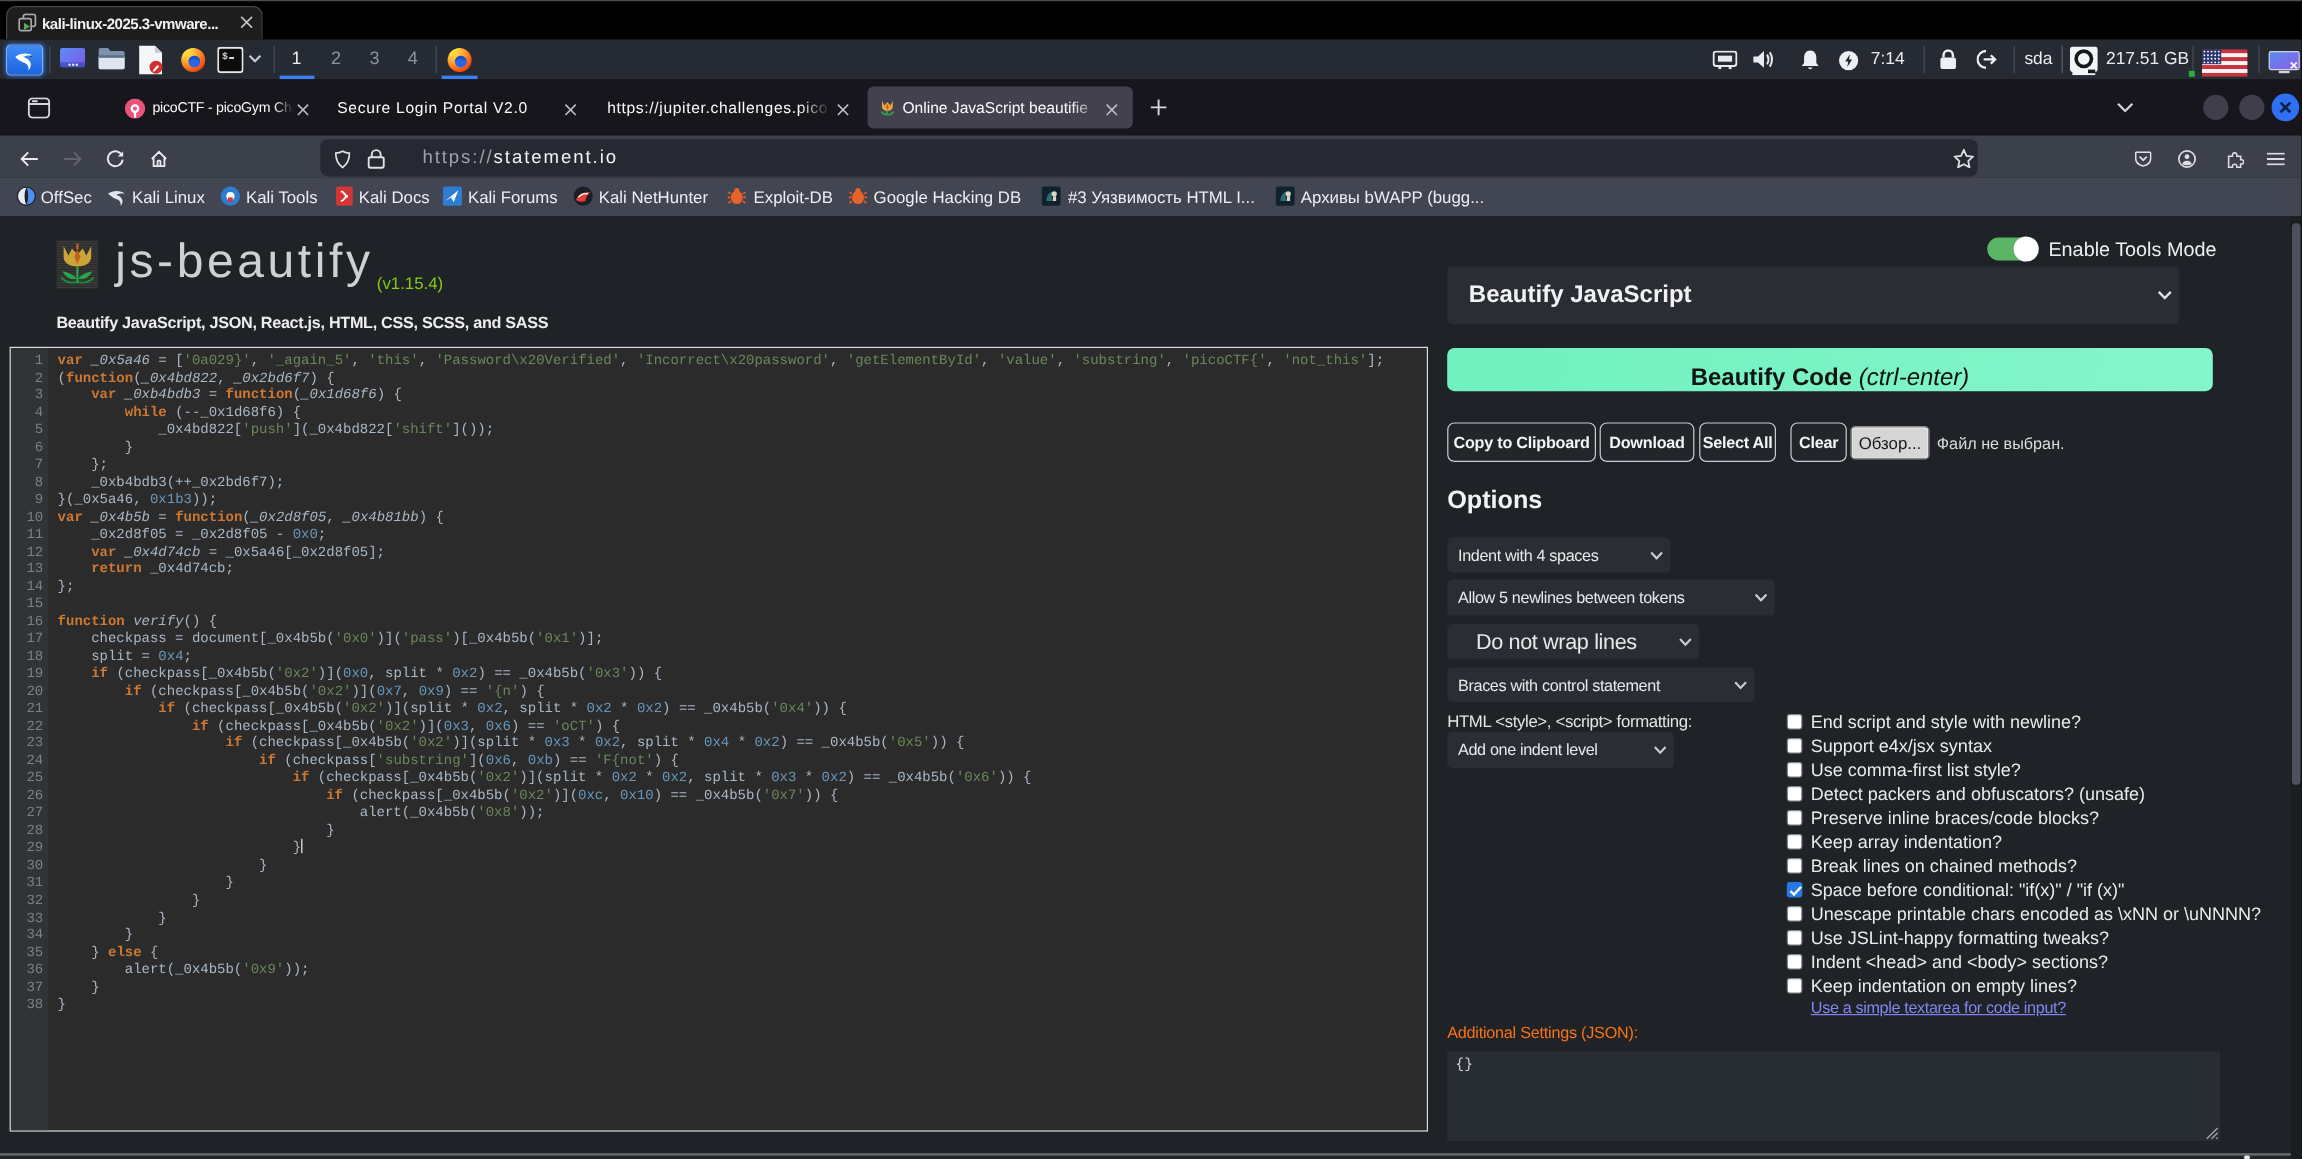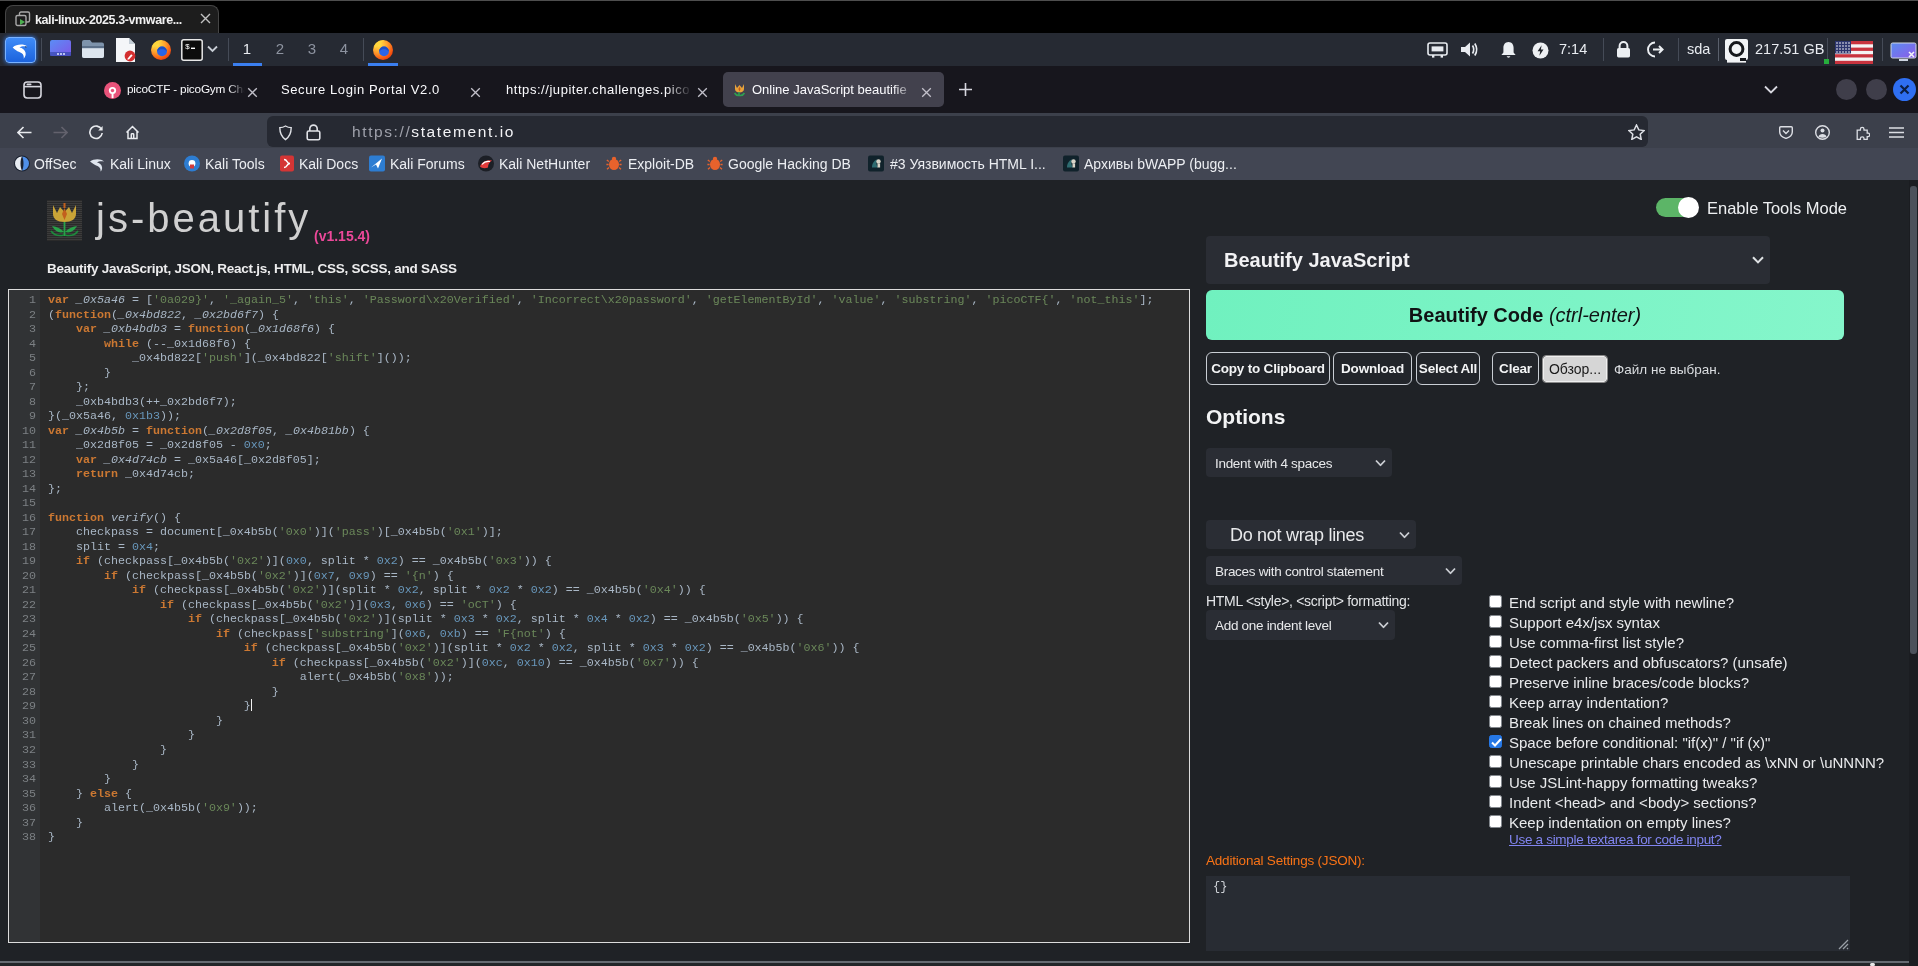--- a/index.html
+++ b/index.html
@@ -25,31 +25,31 @@
 .tabx{position:absolute;top:12px;width:11px;height:11px}
 #atab{left:723px;top:72px;width:221px;height:35px;background:#42414d;border-radius:5px}
 #ffNav{left:0;top:113px;width:1918px;height:35px;background:#3c404b}
 #urlbox{left:267px;top:116px;width:1381px;height:31px;background:#262932;border-radius:6px}
 #urltxt{left:352px;top:123px;font-size:15.5px;letter-spacing:1.6px;color:#9fa1ab}
 #urltxt b{color:#f3f3f6;font-weight:400}
 #ffBm{left:0;top:148px;width:1918px;height:32px;background:#424653}
 .bmi{top:164px;font-size:14px;color:#eceef2;white-space:nowrap;transform:translateY(-50%)}
 
 #title{left:96px;top:196px;font-size:40px;color:#d0d0d0;letter-spacing:3px}
-#ver{left:314px;top:228px;font-size:14px;font-weight:bold;color:#ec4899}
+#ver{left:314px;top:228px;font-size:14px;font-weight:normal;color:#84cc16}
 #subt{left:47px;top:261px;font-size:13.5px;font-weight:bold;color:#ededee;letter-spacing:-.25px}
 #dmlbl{left:1707px;top:199px;font-size:16.5px;color:#eef0f2}
 #toggle{left:1656px;top:198px;width:42px;height:19px;background:#5cb567;border-radius:10px}
 #toggle .kn{position:absolute;right:-1px;top:-1px;width:21px;height:21px;background:#fff;border-radius:50%}
 .sel{background:#2a2d34;border-radius:4px;color:#e8e9eb}
 .sel .lb{position:absolute;left:13px;top:50%;transform:translateY(-50%);white-space:nowrap}
 .sel svg{position:absolute;right:6px;top:50%;transform:translateY(-50%)}
-#bsel{left:1206px;top:236px;width:564px;height:48px}
+#bsel{left:1206px;top:222px;width:610px;height:48px}
 #bsel .lb{left:18px;font-size:20px;font-weight:bold;color:#f2f2f4}
-#bbtn{left:1206px;top:290px;width:638px;height:50px;background:linear-gradient(100deg,#70f1bf,#85f6cb);border-radius:6px;text-align:center;line-height:50px;font-size:20px;color:#101314}
+#bbtn{left:1206px;top:290px;width:638px;height:36px;background:linear-gradient(100deg,#70f1bf,#85f6cb);border-radius:6px;text-align:center;line-height:50px;font-size:20px;color:#101314}
 #bbtn b{font-weight:bold}
 #bbtn i{font-style:italic}
 .btn{top:352px;height:33px;background:#22252a;border:1px solid #c9ced4;border-radius:6px;color:#f3f4f5;font-size:13.5px;letter-spacing:-.2px;font-weight:bold;text-align:center;line-height:31px;white-space:nowrap}
 #obz{left:1543px;top:356px;width:64px;height:26px;background:#d6d6d6;border:1px solid #efefef;outline:1px solid #8a8a8a;border-radius:3px;color:#1a1a1a;font-size:14px;text-align:center;line-height:24px}
 #nofile{left:1614px;top:362px;font-size:13.5px;color:#dadde0}
 #opts{left:1206px;top:405px;font-size:21px;font-weight:bold;color:#f2f3f4}
 .olbl{font-size:14px;letter-spacing:-.3px;color:#e3e5e7}
 .cb{width:13px;height:13px;background:#fff;border:1px solid #82878d;border-radius:2.5px}
 .cb.on{background:#2678e6;border-color:#2678e6}
 .cb.on svg{position:absolute;left:1px;top:2px}
@@ -494,20 +494,26 @@
 <div class="a btn" style="left:1492px;width:47px">Clear</div>
 <div id="obz" class="a">Обзор...</div>
 <div id="nofile" class="a">Файл не выбран.</div>
 <div id="opts" class="a">Options</div>
 <div class="a sel" style="left:1206px;top:448px;width:186px;height:29px">
       <span class="lb" style="font-size:13.5px;letter-spacing:-.3px;left:9px">Indent with 4 spaces</span>
       <svg width="11" height="7" viewBox="0 0 11 7">
         <path d="M1 1 L5.5 5.8 L10 1" stroke="#c9ccd1" stroke-width="1.8" fill="none"></path>
       </svg>
     </div>
+<div class="a sel" style="left:1206px;top:483px;width:273px;height:30px">
+      <span class="lb" style="font-size:13.5px;letter-spacing:-.3px;left:9px">Allow 5 newlines between tokens</span>
+      <svg width="11" height="7" viewBox="0 0 11 7">
+        <path d="M1 1 L5.5 5.8 L10 1" stroke="#c9ccd1" stroke-width="1.8" fill="none"></path>
+      </svg>
+    </div>
 <div class="a sel" style="left:1206px;top:520px;width:210px;height:29px">
       <span class="lb" style="font-size:18px;letter-spacing:-.3px;left:24px">Do not wrap lines</span>
       <svg width="11" height="7" viewBox="0 0 11 7">
         <path d="M1 1 L5.5 5.8 L10 1" stroke="#c9ccd1" stroke-width="1.8" fill="none"></path>
       </svg>
     </div>
 <div class="a sel" style="left:1206px;top:556px;width:256px;height:29px">
       <span class="lb" style="font-size:13.5px;letter-spacing:-.3px;left:9px">Braces with control statement</span>
       <svg width="11" height="7" viewBox="0 0 11 7">
         <path d="M1 1 L5.5 5.8 L10 1" stroke="#c9ccd1" stroke-width="1.8" fill="none"></path>

